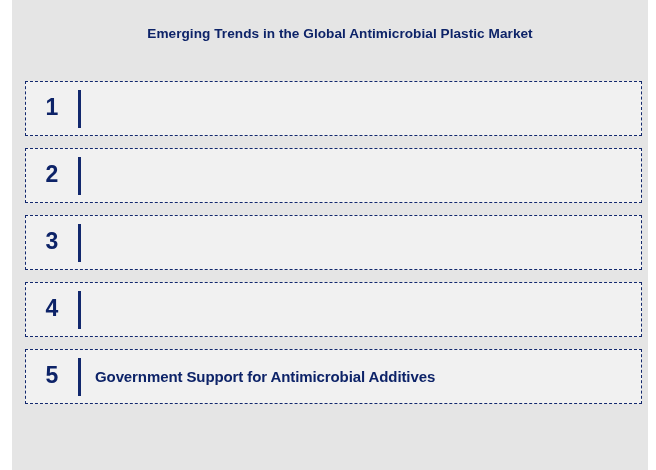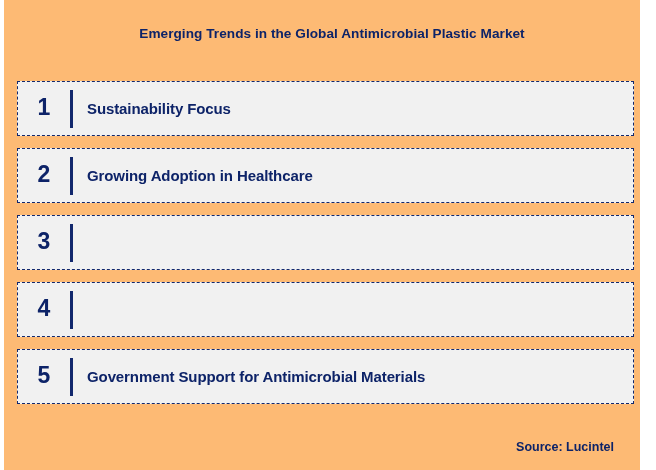--- a/index.html
+++ b/index.html
@@ -10,25 +10,25 @@
     width: 656px;
     height: 470px;
     background: #ffffff;
     font-family: "Liberation Sans", sans-serif;
     overflow: hidden;
     position: relative;
   }
 
   #infographic {
     position: absolute;
-    left: 4px;
+    left: 12px;
     top: 0;
     width: 636px;
     height: 470px;
-    background: #fdba74;
+    background: #e5e5e5;
   }
 
   
   #chart-title {
     position: absolute;
     left: 0;
     top: 26px;
     width: 656px;
     text-align: center;
     font-size: 13.6px;
@@ -108,42 +108,39 @@
 
 <div id="infographic">
 
   <div id="chart-title">Emerging Trends in the Global Antimicrobial Plastic Market</div>
 
   <div id="trend-list">
 
     <div class="trend-row">
       <div class="trend-rank">1</div>
       <div class="trend-divider"></div>
-      <div class="trend-label">Sustainability Focus</div>
     </div>
 
     <div class="trend-row">
       <div class="trend-rank">2</div>
       <div class="trend-divider"></div>
-      <div class="trend-label">Growing Adoption in Healthcare</div>
     </div>
 
     <div class="trend-row">
       <div class="trend-rank">3</div>
       <div class="trend-divider"></div>
     </div>
 
     <div class="trend-row">
       <div class="trend-rank">4</div>
       <div class="trend-divider"></div>
     </div>
 
     <div class="trend-row">
       <div class="trend-rank">5</div>
       <div class="trend-divider"></div>
-      <div class="trend-label">Government Support for Antimicrobial Materials</div>
+      <div class="trend-label">Government Support for Antimicrobial Additives</div>
     </div>
 
   </div>
 
-  <div id="source-note">Source: Lucintel</div>
 
 </div>
 
 </body></html>

